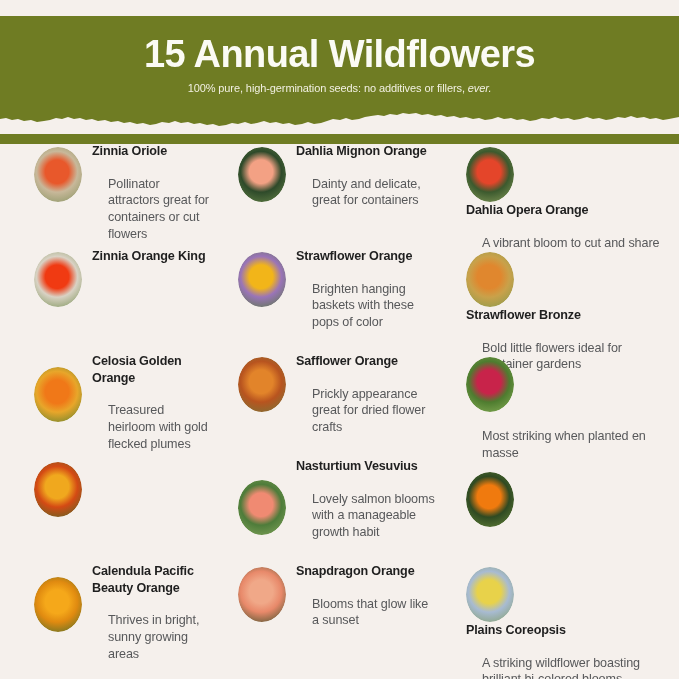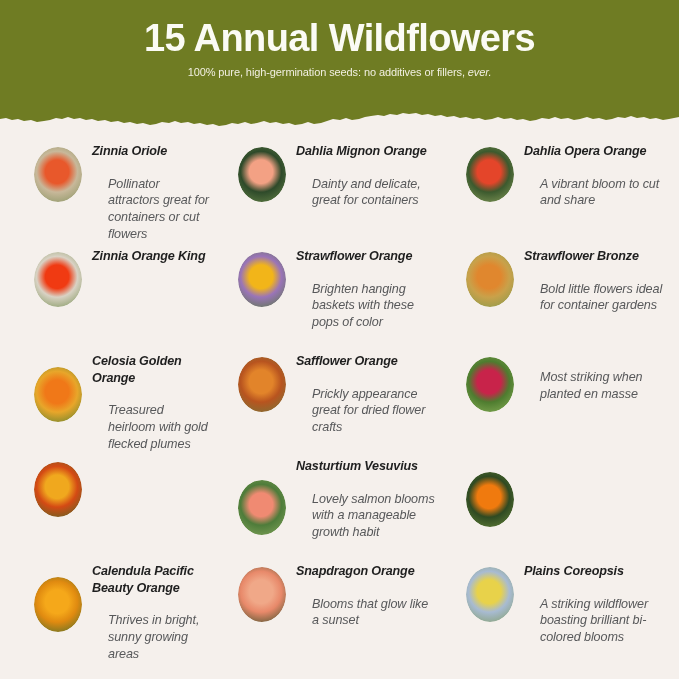--- a/index.html
+++ b/index.html
@@ -11,21 +11,21 @@
     height: 679px;
     background: #F5F0EC;
     font-family: "Liberation Sans", sans-serif;
     overflow: hidden;
     position: relative;
   }
 
   
   .header {
     position: absolute;
-    left: 0; top: 0;
+    left: 0; top: 16px;
     width: 679px;
     height: 128px;
     background: #6F7C23;
     overflow: hidden;
   }
   .header-inner {
     position: absolute;
     left: 0; top: 0;
     width: 679px;
     padding-top: 18px;
@@ -68,31 +68,30 @@
     position: absolute;
     left: 0;
     top: 143px;
     width: 679px;
     height: 536px;
     display: grid;
     grid-template-columns: 226px 226px 227px;
     grid-auto-rows: 105px;
     column-gap: 0;
     row-gap: 0;
-    font-style: italic;
   }
   .cell {
     position: relative;
     display: flex;
     align-items: flex-start;
     padding-left: 34px;
     box-sizing: border-box;
   }
   .cell.col2 { padding-left: 12px; }
-  .cell.col3 { padding-left: 14px; }
+  .cell.col3 { padding-left: 14px; flex-direction: column; }
 
   .thumb {
     flex: 0 0 auto;
     width: 48px;
     height: 55px;
     border-radius: 50% / 50%;
     margin-right: 10px;
     background-size: cover;
     background-position: center;
     overflow: hidden;

